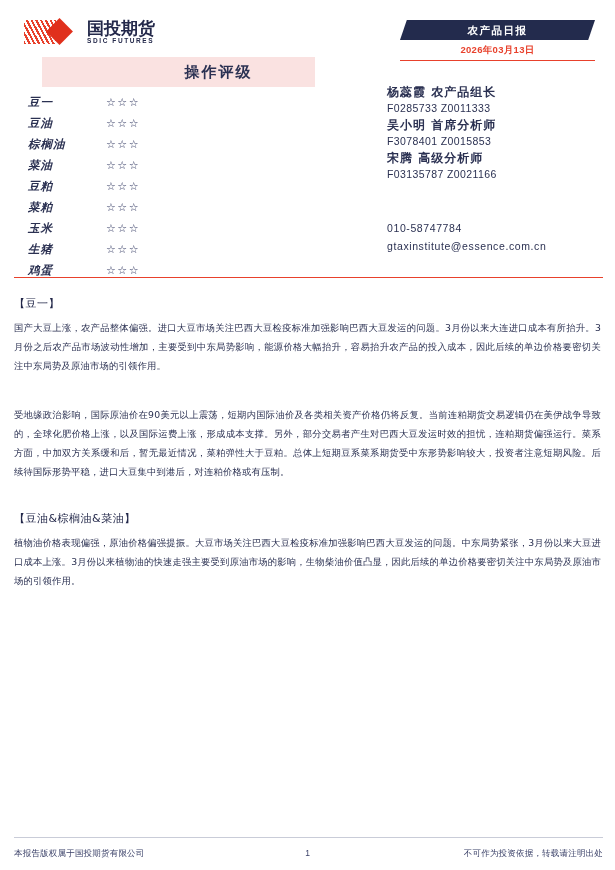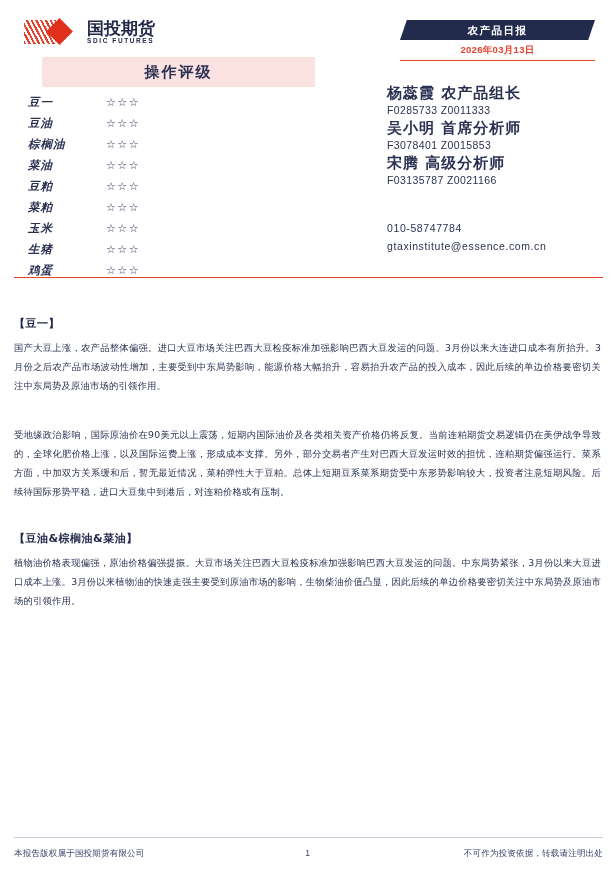--- a/index.html
+++ b/index.html
@@ -80,20 +80,21 @@
   #rating-title {
     position: absolute;
     left: 42px; top: 57px;
     width: 273px; height: 30px;
     line-height: 30px;
     text-align: center;
     font-size: 15px;
     font-weight: bold;
     color: #2b3152;
     letter-spacing: 2px;
+    padding-left: 40px;
   }
 
   #rating-list {
     position: absolute;
     left: 28px; top: 92px;
     width: 290px;
   }
   .rating-row {
     display: flex;
     align-items: center;
@@ -151,21 +152,21 @@
     height: 1px;
     background: #e8412c;
   }
 
   #analysts {
     position: absolute;
     left: 387px; top: 84px;
     width: 215px;
   }
   .analyst-name {
-    font-size: 15px;
+    font-size: 12px;
     font-weight: bold;
     color: #2b3152;
     letter-spacing: 1px;
     margin-bottom: 1px;
     white-space: nowrap;
   }
   .analyst-code {
     font-size: 10.5px;
     color: #2b3152;
     letter-spacing: 0.4px;
@@ -200,25 +201,24 @@
     position: absolute;
     left: 0; top: 296px;
     width: 615px;
   }
   .section {
     margin: 0 0 30px 0;
     padding: 0 14px;
   }
   .section-heading {
     font-size: 11px;
-    font-weight: bold;
+    font-weight: normal;
     color: #23284a;
     letter-spacing: 0.5px;
     margin-bottom: 7px;
-    margin-top: 20px;
   }
   .section-body {
     font-size: 9.3px;
     line-height: 19px;
     color: #2b3152;
     text-align: justify;
     letter-spacing: 0.2px;
   }
 
   

